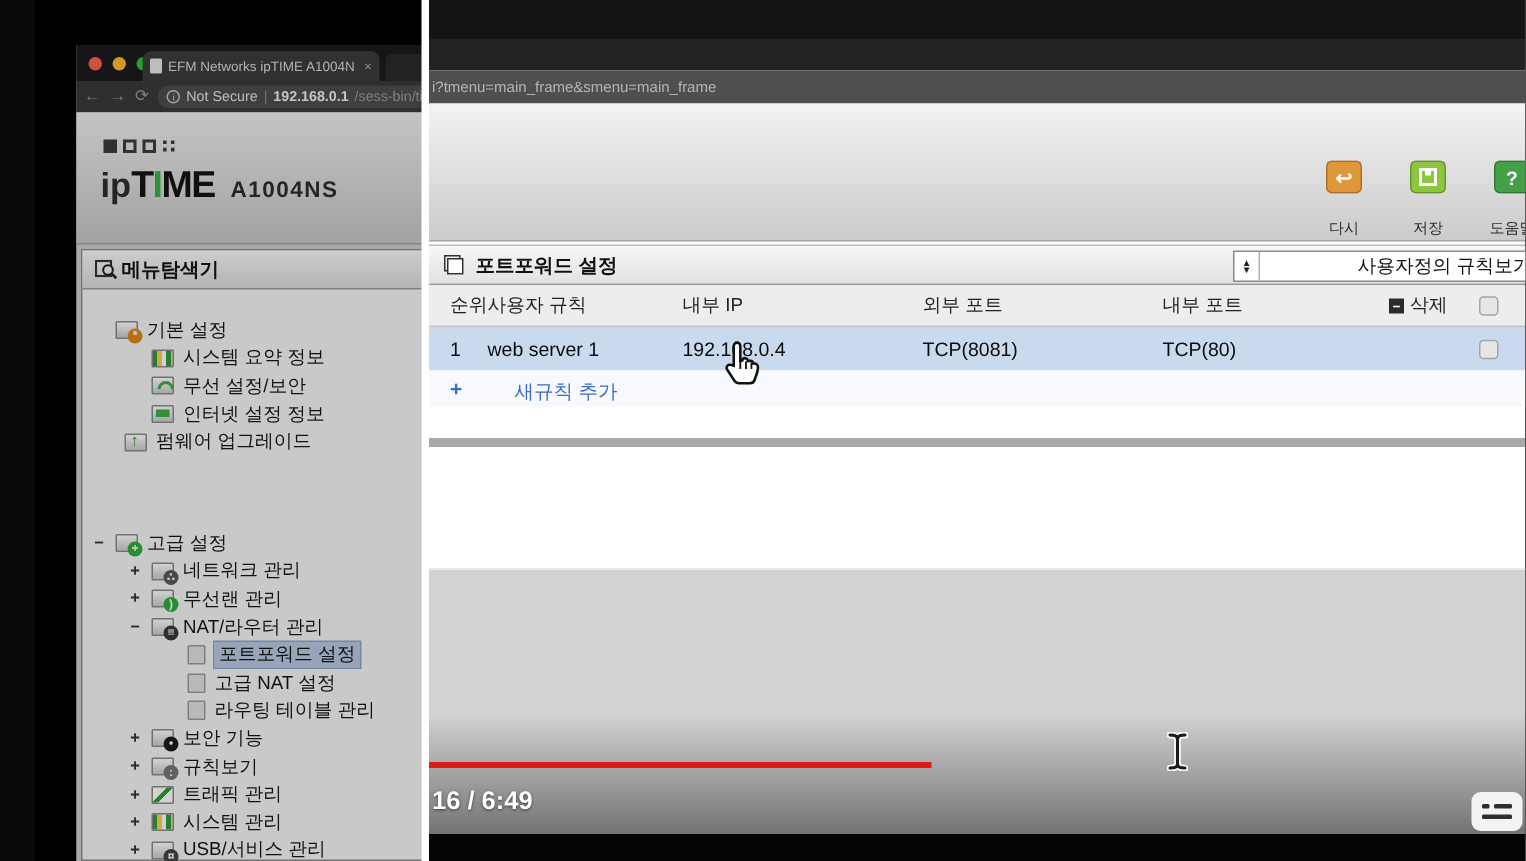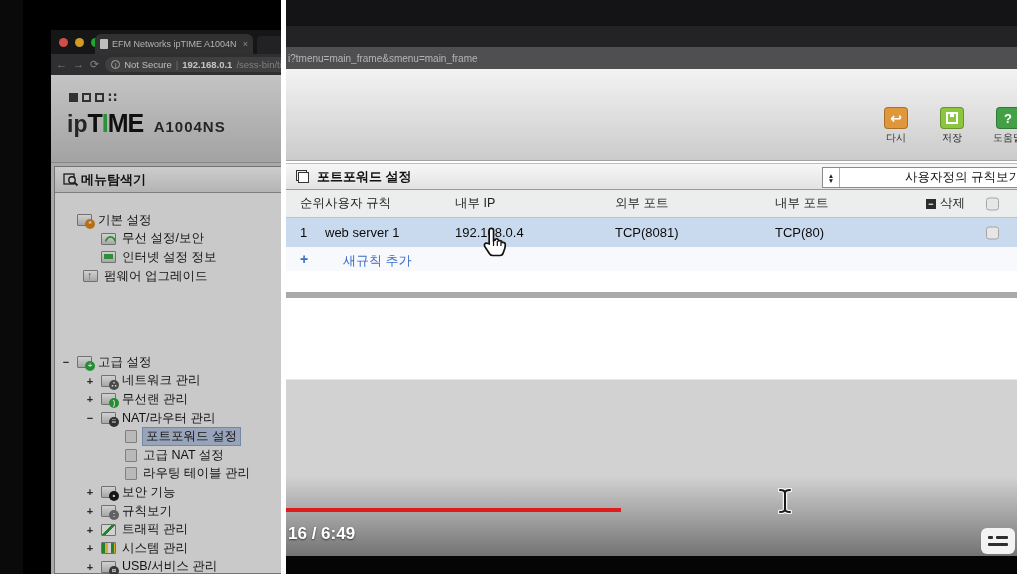--- a/index.html
+++ b/index.html
@@ -59,21 +59,21 @@
   
   .right-pane{position:absolute;left:286px;top:0;width:731px;height:574px;background:#fff;}
   .r-tabzone{position:absolute;left:0;top:0;width:100%;height:26px;background:#141416;}
   .r-toolzone{position:absolute;left:0;top:26px;width:100%;height:21px;background:#232325;}
   .r-urlzone{position:absolute;left:0;top:47px;width:100%;height:22px;background:#4f4f51;display:flex;align-items:center;}
   .r-urltext{color:#b5b5b5;font-size:10px;padding-left:2px;}
   .r-band{position:absolute;left:0;top:69px;width:100%;height:92px;background:linear-gradient(#f3f3f3,#cbcbcb);border-bottom:1px solid #a5a5a5;}
   .tool-icons{position:absolute;right:-14px;top:38px;display:flex;gap:10px;}
   .tic{width:46px;text-align:center;}
   .tic-box{width:24px;height:22px;margin:0 auto;border-radius:4px;display:flex;align-items:center;justify-content:center;color:#fff;font-weight:bold;font-size:13px;border:1px solid rgba(0,0,0,.25);}
-  .tic-label{font-size:10px;color:#2c2c2c;margin-top:2px;}
+  .tic-label{font-size:10px;color:#2c2c2c;margin-top:16px;}
   .floppy{width:12px;height:12px;border:2px solid #fff;position:relative;background:transparent;}
   .floppy::after{content:"";position:absolute;left:2px;top:-1px;width:4px;height:4px;background:#fff;}
   .ret-arrow{font-size:14px;color:#fff;line-height:1;}
 
   .panel-head{position:absolute;left:0;top:163px;width:100%;height:27px;background:linear-gradient(#f7f7f7,#e2e2e2);border-top:1px solid #bdbdbd;border-bottom:1px solid #9a9a9a;display:flex;align-items:center;padding:0 10px;gap:8px;}
   .copy-ic{width:13px;height:13px;position:relative;flex:0 0 auto;}
   .copy-ic::before{content:"";position:absolute;left:0;top:0;width:9px;height:9px;border:1.5px solid #333;background:#eee;}
   .copy-ic::after{content:"";position:absolute;right:0;bottom:0;width:9px;height:9px;border:1.5px solid #333;background:#fff;}
   .panel-title{font-size:13px;font-weight:bold;color:#111;}
   .view-select{position:absolute;left:536px;top:3px;width:210px;height:21px;background:#fff;border:1px solid #8a8a8a;display:flex;align-items:center;}
@@ -166,20 +166,25 @@
           <div class="tree-sec" id="tree-sec-0" style="top:44px">
               <div class="t-row" style="padding-left: 6px;">
                 <span class="t-exp"></span>
                 <span class="ico ">
                   <span class="bdg" style="background: rgb(224, 136, 24);">*</span>
                 </span>
                 <span class="t-label">기본 설정</span>
               </div>
               <div class="t-row" style="padding-left: 30px;">
                 <span class="t-exp"></span>
+                <span class="ico chart"></span>
+                <span class="t-label">시스템 요약 정보</span>
+              </div>
+              <div class="t-row" style="padding-left: 30px;">
+                <span class="t-exp"></span>
                 <span class="ico wifi"></span>
                 <span class="t-label">무선 설정/보안</span>
               </div>
               <div class="t-row" style="padding-left: 30px;">
                 <span class="t-exp"></span>
                 <span class="ico monitor"></span>
                 <span class="t-label">인터넷 설정 정보</span>
               </div>
               <div class="t-row" style="padding-left: 12px;">
                 <span class="t-exp"></span>

